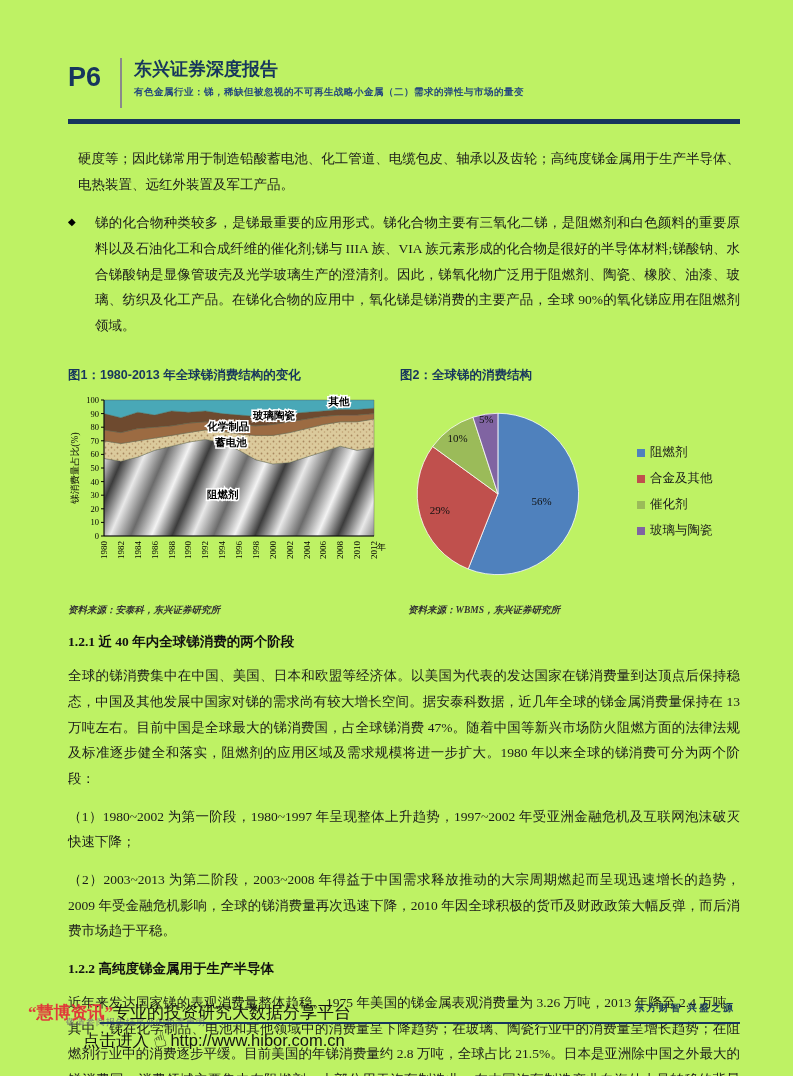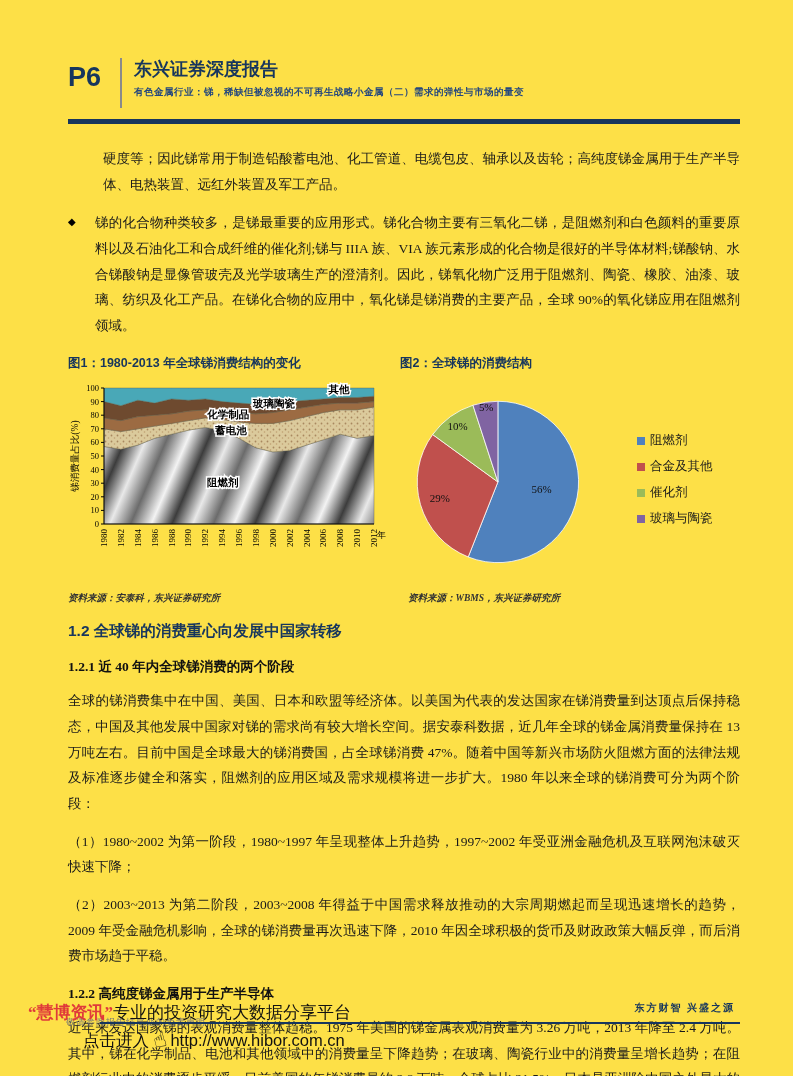--- a/index.html
+++ b/index.html
@@ -1,19 +1,19 @@
 <!DOCTYPE html>
 <html><head>
 <meta charset="utf-8">
 <style>
   * { margin:0; padding:0; box-sizing:border-box; }
   html,body { background:#e8e8e8; }
   .page {
     position:relative; width:793px; height:1076px; margin:0 auto;
-    background:#fde047; overflow:hidden;
+    background:#bef264; overflow:hidden;
     font-family:"Liberation Serif","DejaVu Serif",serif;
     color:#1a1a1a;
   }
   .content { padding:0 53px 0 68px; }
 
   
   .hdr { display:flex; align-items:flex-start; padding-top:58px; }
   .hdr-pagenum {
     font-family:"Liberation Sans","DejaVu Sans",sans-serif;
     font-size:27px; font-weight:bold; color:#17365d; line-height:1;
@@ -29,31 +29,31 @@
   .hdr-logo { display:flex; align-items:center; gap:6px; margin-top:2px; }
   .logo-mark { width:50px; height:50px; }
   .logo-texts { line-height:1; }
   .logo-cn { font-family:"Liberation Sans","DejaVu Sans",sans-serif; font-size:21px; font-weight:bold; letter-spacing:1px; }
   .logo-cn .c1 { color:#3a3a3a; } .logo-cn .c2 { color:#d7000f; }
   .logo-en { font-family:"Liberation Sans","DejaVu Sans",sans-serif; font-size:7px; font-weight:bold; color:#17365d; letter-spacing:1.2px; margin-top:3px; }
   .hdr-rule { height:5px; background:#17365d; margin-top:11px; }
 
   
   .para { font-size:13.5px; line-height:1.9; text-align:justify; }
-  .indent { margin-left:35px; }
+  .indent { margin-left:10px; }
   .p1 { margin-top:22px; }
   .bullet-row { display:flex; margin-top:13px; }
   .bullet-glyph { width:27px; font-size:10px; padding-top:6px; color:#000; }
   .bullet-text { flex:1; }
 
   
   .fig-captions { display:flex; margin-top:17px; }
   .fig-cap {
     font-family:"Liberation Sans","DejaVu Sans",sans-serif;
-    font-size:12.5px; font-weight:bold; color:#17365d;
+    font-size:12.5px; font-weight:bold; color:#17365d;margin-top:12px;
   }
   .fig-cap.c1 { width:332px; } .fig-cap.c2 { width:340px; }
   .figs { display:flex; margin-top:8px; }
   .fig1-col { width:332px; }
   .fig2-col { width:340px; display:flex; align-items:flex-start; }
   .legend { margin-top:52px; margin-left:2px; }
   .legend-item { display:flex; align-items:center; margin-bottom:9px; }
   .legend-swatch { width:8px; height:8px; margin-right:5px; flex:0 0 auto; }
   .legend-label { font-size:12.5px; color:#1a1a1a; white-space:nowrap; }
   .fig-sources { display:flex; margin-top:8px; }
@@ -219,21 +219,20 @@
             </div>
           </div>
       </div>
     </div>
 
     <div class="fig-sources">
       <div class="fig-src s2">资料来源：安泰科，东兴证券研究所</div>
       <div class="fig-src s1">资料来源：WBMS，东兴证券研究所</div>
     </div>
 
-    <div class="h2">1.2 全球锑的消费重心向发展中国家转移</div>
     <div class="h3">1.2.1 近 40 年内全球锑消费的两个阶段</div>
     <p class="para sect-para">全球的锑消费集中在中国、美国、日本和欧盟等经济体。以美国为代表的发达国家在锑消费量到达顶点后保持稳态，中国及其他发展中国家对锑的需求尚有较大增长空间。据安泰科数据，近几年全球的锑金属消费量保持在 13 万吨左右。目前中国是全球最大的锑消费国，占全球锑消费 47%。随着中国等新兴市场防火阻燃方面的法律法规及标准逐步健全和落实，阻燃剂的应用区域及需求规模将进一步扩大。1980 年以来全球的锑消费可分为两个阶段：</p>
     <p class="para sect-para">（1）1980~2002 为第一阶段，1980~1997 年呈现整体上升趋势，1997~2002 年受亚洲金融危机及互联网泡沫破灭快速下降；</p>
     <p class="para sect-para">（2）2003~2013 为第二阶段，2003~2008 年得益于中国需求释放推动的大宗周期燃起而呈现迅速增长的趋势，2009 年受金融危机影响，全球的锑消费量再次迅速下降，2010 年因全球积极的货币及财政政策大幅反弹，而后消费市场趋于平稳。</p>
     <div class="h3">1.2.2 高纯度锑金属用于生产半导体</div>
     <p class="para sect-para">近年来发达国家锑的表观消费量整体趋稳。1975 年美国的锑金属表观消费量为 3.26 万吨，2013 年降至 2.4 万吨。其中，锑在化学制品、电池和其他领域中的消费量呈下降趋势；在玻璃、陶瓷行业中的消费量呈增长趋势；在阻燃剂行业中的消费逐步平缓。目前美国的年锑消费量约 2.8 万吨，全球占比 21.5%。日本是亚洲除中国之外最大的锑消费国，消费领域主要集中在阻燃剂，大部分用于汽车制造业。在本国汽车制造产业向海外大量转移的背景下，日本汽车行业对锑的消费量出现下滑，整体消费量增长趋于平缓。</p>
   </div>
 
   <div class="footer-disclaimer">敬请参阅报告结尾处的免责声明</div>
   <div class="footer-rule"></div>

